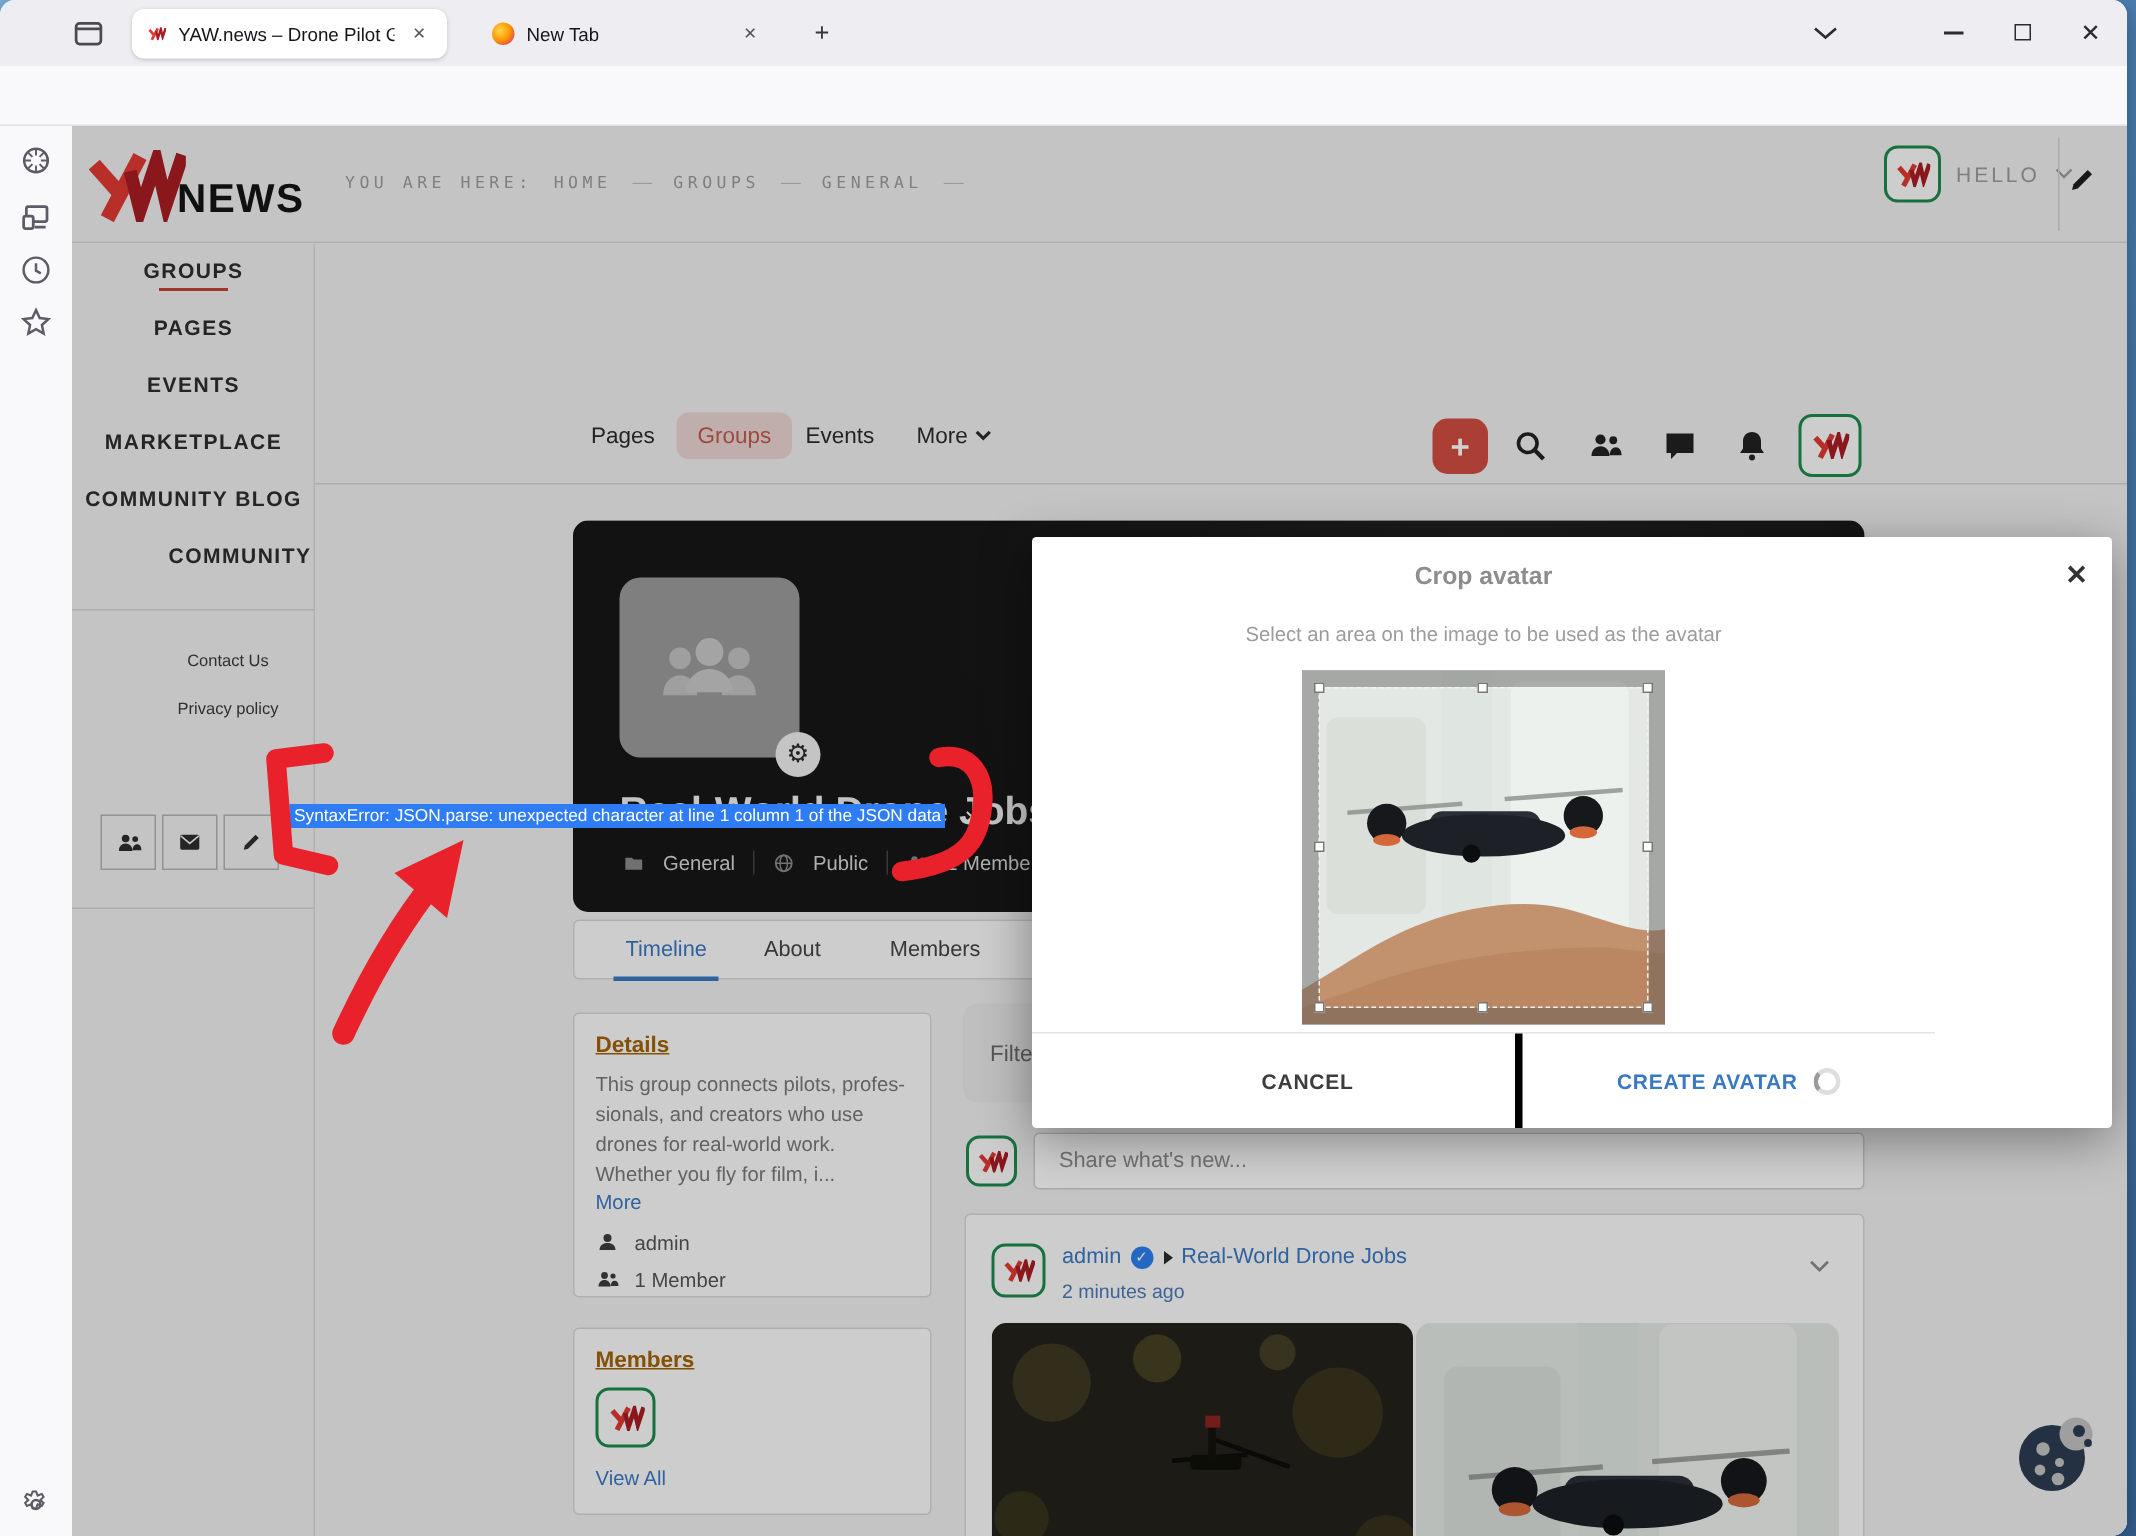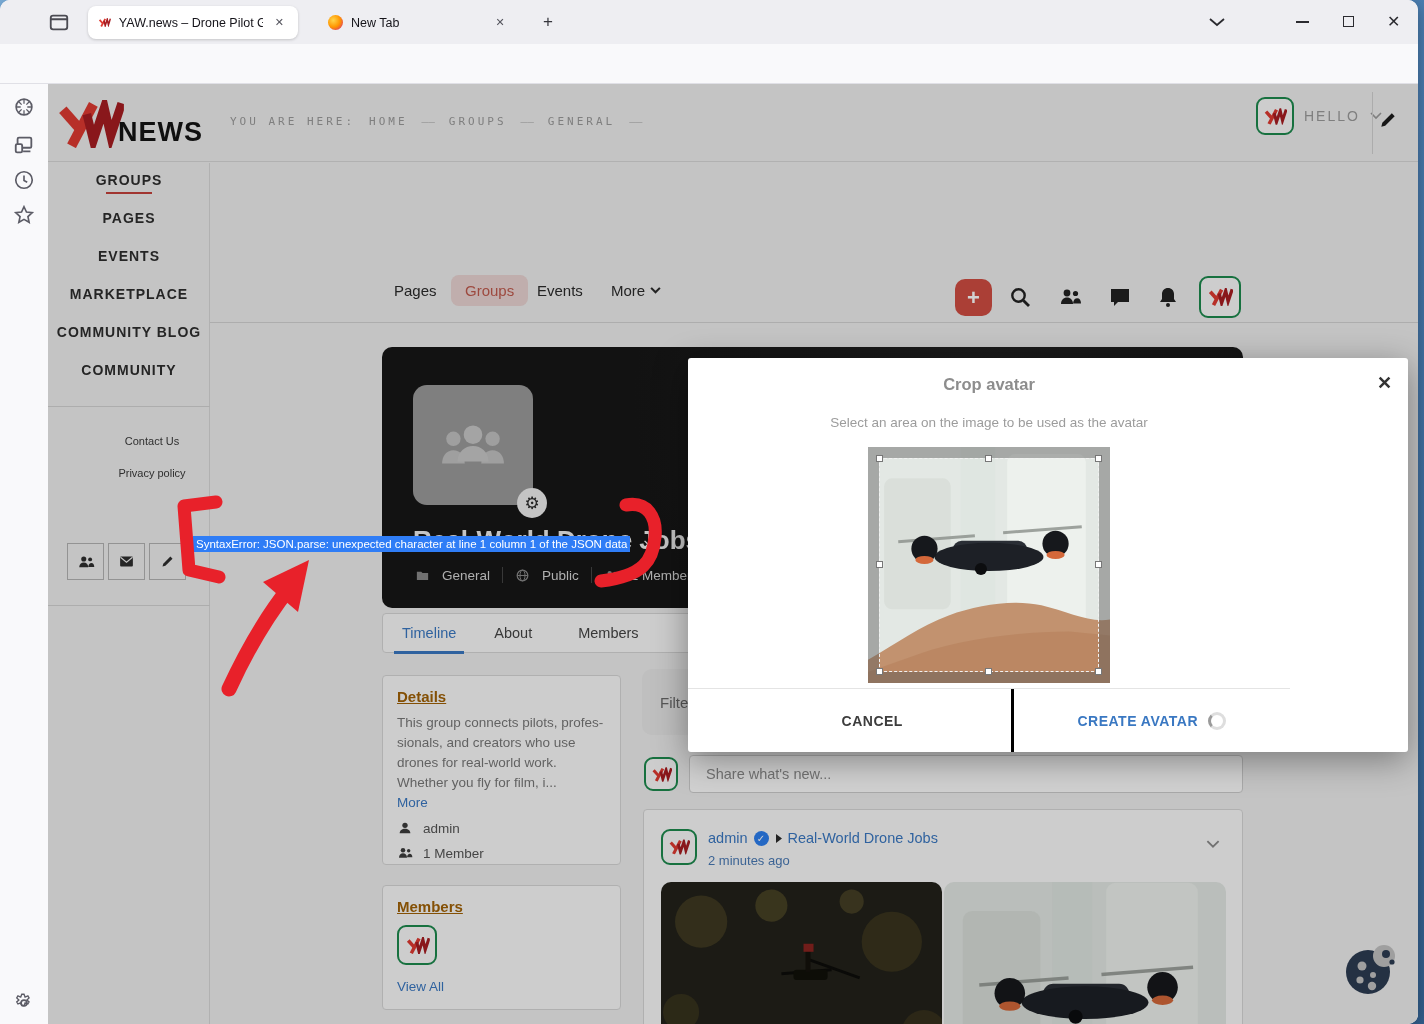--- a/index.html
+++ b/index.html
@@ -128,21 +128,21 @@
   .modal-sub { position:absolute; left:0; top:57px; width:602px; text-align:center; font-size:13.5px; color:#9c9c9c; }
   .crop-wrap { position:absolute; left:180px; top:89px; width:242px; height:236px; background:#8f8f8f; overflow:hidden; }
   .crop-wrap svg { position:absolute; inset:0; }
   .sel { position:absolute; inset:11px; border:1.5px dashed #f2f2f2; box-shadow:0 0 0 400px rgba(90,90,90,.45); }
   .hdl { position:absolute; width:7px; height:7px; background:#fff; border:1px solid #777; }
   .modal-footer { position:absolute; left:0; bottom:0; width:602px; height:64px; border-top:1px solid #e4e4e4;
                   display:flex;padding-left:46px; }
   .mbtn { flex:1; display:flex; align-items:center; justify-content:center; gap:10px; font-size:14px;
           font-weight:bold; letter-spacing:.5px; }
   .mbtn.cancel { color:#3d3d3d; }
-  .mbtn.create { color:#3a78c2; border-left:3px solid #000000; }
+  .mbtn.create { color:#3a78c2; border-left:5px solid #000000; }
   .spinner { width:18px; height:18px; border-radius:50%; border:3px solid #dedede; border-left-color:#9a9a9a; }
 
   
   .toast { position:absolute; left:145px; top:452px; z-index:55; display:flex; align-items:center; }
   .toast .sel-text { background:#2f7df6; color:#fff; font-size:11.5px; padding:2px 3px; white-space:nowrap; }
   .toast .tx { color:#cfcfcf; font-size:13px; margin-left:12px; }
   .annot { position:absolute; inset:0; z-index:100; pointer-events:none; }
 
   .cookie { position:absolute; left:1294px; top:858px; width:56px; height:56px; z-index:20; }
 </style>
@@ -398,21 +398,21 @@
         </svg>
     </div>
 
     <div class="site-sidebar">
       <div class="nav-item" style="top:9px;">GROUPS</div>
       <div class="nav-underline" style="top:29px;"></div>
       <div class="nav-item" style="top:47px;">PAGES</div>
       <div class="nav-item" style="top:85px;">EVENTS</div>
       <div class="nav-item" style="top:123px;">MARKETPLACE</div>
       <div class="nav-item" style="top:161px;">COMMUNITY BLOG</div>
-      <div class="nav-item" style="top:199px;">COMMUNITY</div>
+      <div class="nav-item" style="top:199px;margin-left:31px;">COMMUNITY</div>
       <div class="side-divider" style="top:243px;"></div>
       <div class="side-link" style="top:272px;">Contact Us</div>
       <div class="side-link" style="top:304px;">Privacy policy</div>
       <div class="soc-box" style="left:19px; top:380px;">
         <svg width="18" height="18">
             <use href="#two-people"></use>
           </svg>
       </div>
       <div class="soc-box" style="left:60px; top:380px;">
         <svg width="17" height="17">
@@ -482,21 +482,21 @@
         <span>1 Member</span>
         <span class="vdiv"></span>
         <svg class="gi">
             <use href="#eye-glyph"></use>
           </svg>
         <span>2</span>
       </div>
     </div>
 
     <div class="gtabs">
-      <div class="gtab active" style="margin-left:11px">Timeline</div>
+      <div class="gtab active" style="margin-left:26px">Timeline</div>
       <div class="gtab" style="margin-left:22px">About</div>
       <div class="gtab" style="margin-left:30px">Members</div>
       <div class="gtab" style="margin-left:36px">Albums</div>
     </div>
 
     <div class="card" style="left:334px; top:591px; width:239px; height:190px; padding:12px 14px;">
       <h3>Details</h3>
       <div class="desc">This group connects pilots, profes- sionals, and creators who use drones for real-world work. Whether you fly for film, i...</div>
       <a class="link">More</a>
       <div class="meta-row">

